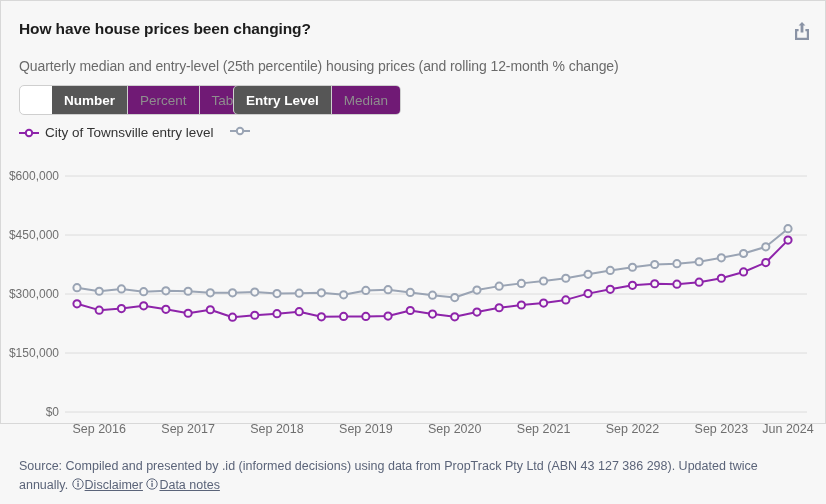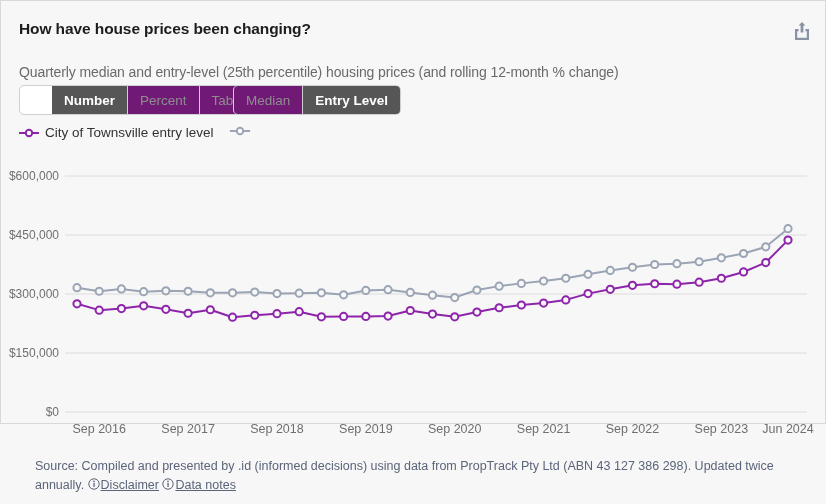--- a/index.html
+++ b/index.html
@@ -16,21 +16,21 @@
     background:#f7f7f7;
     border:1px solid #d8d8d8;
     box-sizing:border-box;
   }
   #title{
     position:absolute;left:18px;top:19px;
     font-size:15.5px;font-weight:bold;color:#1d1d1d;
     letter-spacing:-0.1px;
   }
   #subtitle{
-    position:absolute;left:18px;top:63px;
+    position:absolute;left:18px;top:57px;
     font-size:14px;color:#6a6a6a;
     letter-spacing:-0.1px;
   }
   #share-btn{
     position:absolute;right:12px;top:18px;
     width:22px;height:24px;cursor:pointer;
     display:flex;align-items:center;justify-content:center;
   }
   .seg-group{
     position:absolute;
@@ -64,21 +64,21 @@
     font-size:13.5px;color:#333;
   }
   .legend-item{display:flex;align-items:center;gap:6px;}
   .legend-label{white-space:nowrap;}
   #plot{
     position:absolute;left:0;top:150px;
     width:826px;height:290px;
   }
   #footer{
     position:absolute;left:18px;top:456px;right:18px;
-    font-size:12.5px;color:#5b6479;line-height:1.55;margin-left:16px;
+    font-size:12.5px;color:#5b6479;line-height:1.55;
   }
   #footer a{color:#5b6479;text-decoration:underline;cursor:pointer;}
   .info-ico{display:inline-block;vertical-align:-1px;margin-right:1px;}
 </style>
 </head>
 <body>
 
 <div id="card">
 
   <div id="title">How have house prices been changing?</div>
@@ -91,22 +91,22 @@
     </svg>
   </div>
 
   <div class="seg-group" id="seg-format">
     <div class="seg-btn active">Number</div>
     <div class="seg-btn">Percent</div>
     <div class="seg-btn">Table</div>
   </div>
 
   <div class="seg-group" id="seg-measure">
+    <div class="seg-btn active">Entry Level</div>
     <div class="seg-btn">Median</div>
-    <div class="seg-btn active">Entry Level</div>
   </div>
 
   <div id="legend">
     <div class="legend-item">
       <svg width="20" height="12">
         <line x1="0" y1="6" x2="20" y2="6" stroke="#8E24AA" stroke-width="2"></line>
         <circle cx="10" cy="6" r="3.2" fill="#ffffff" stroke="#8E24AA" stroke-width="2"></circle>
       </svg>
       <span class="legend-label">City of Townsville entry level</span>
     </div>

